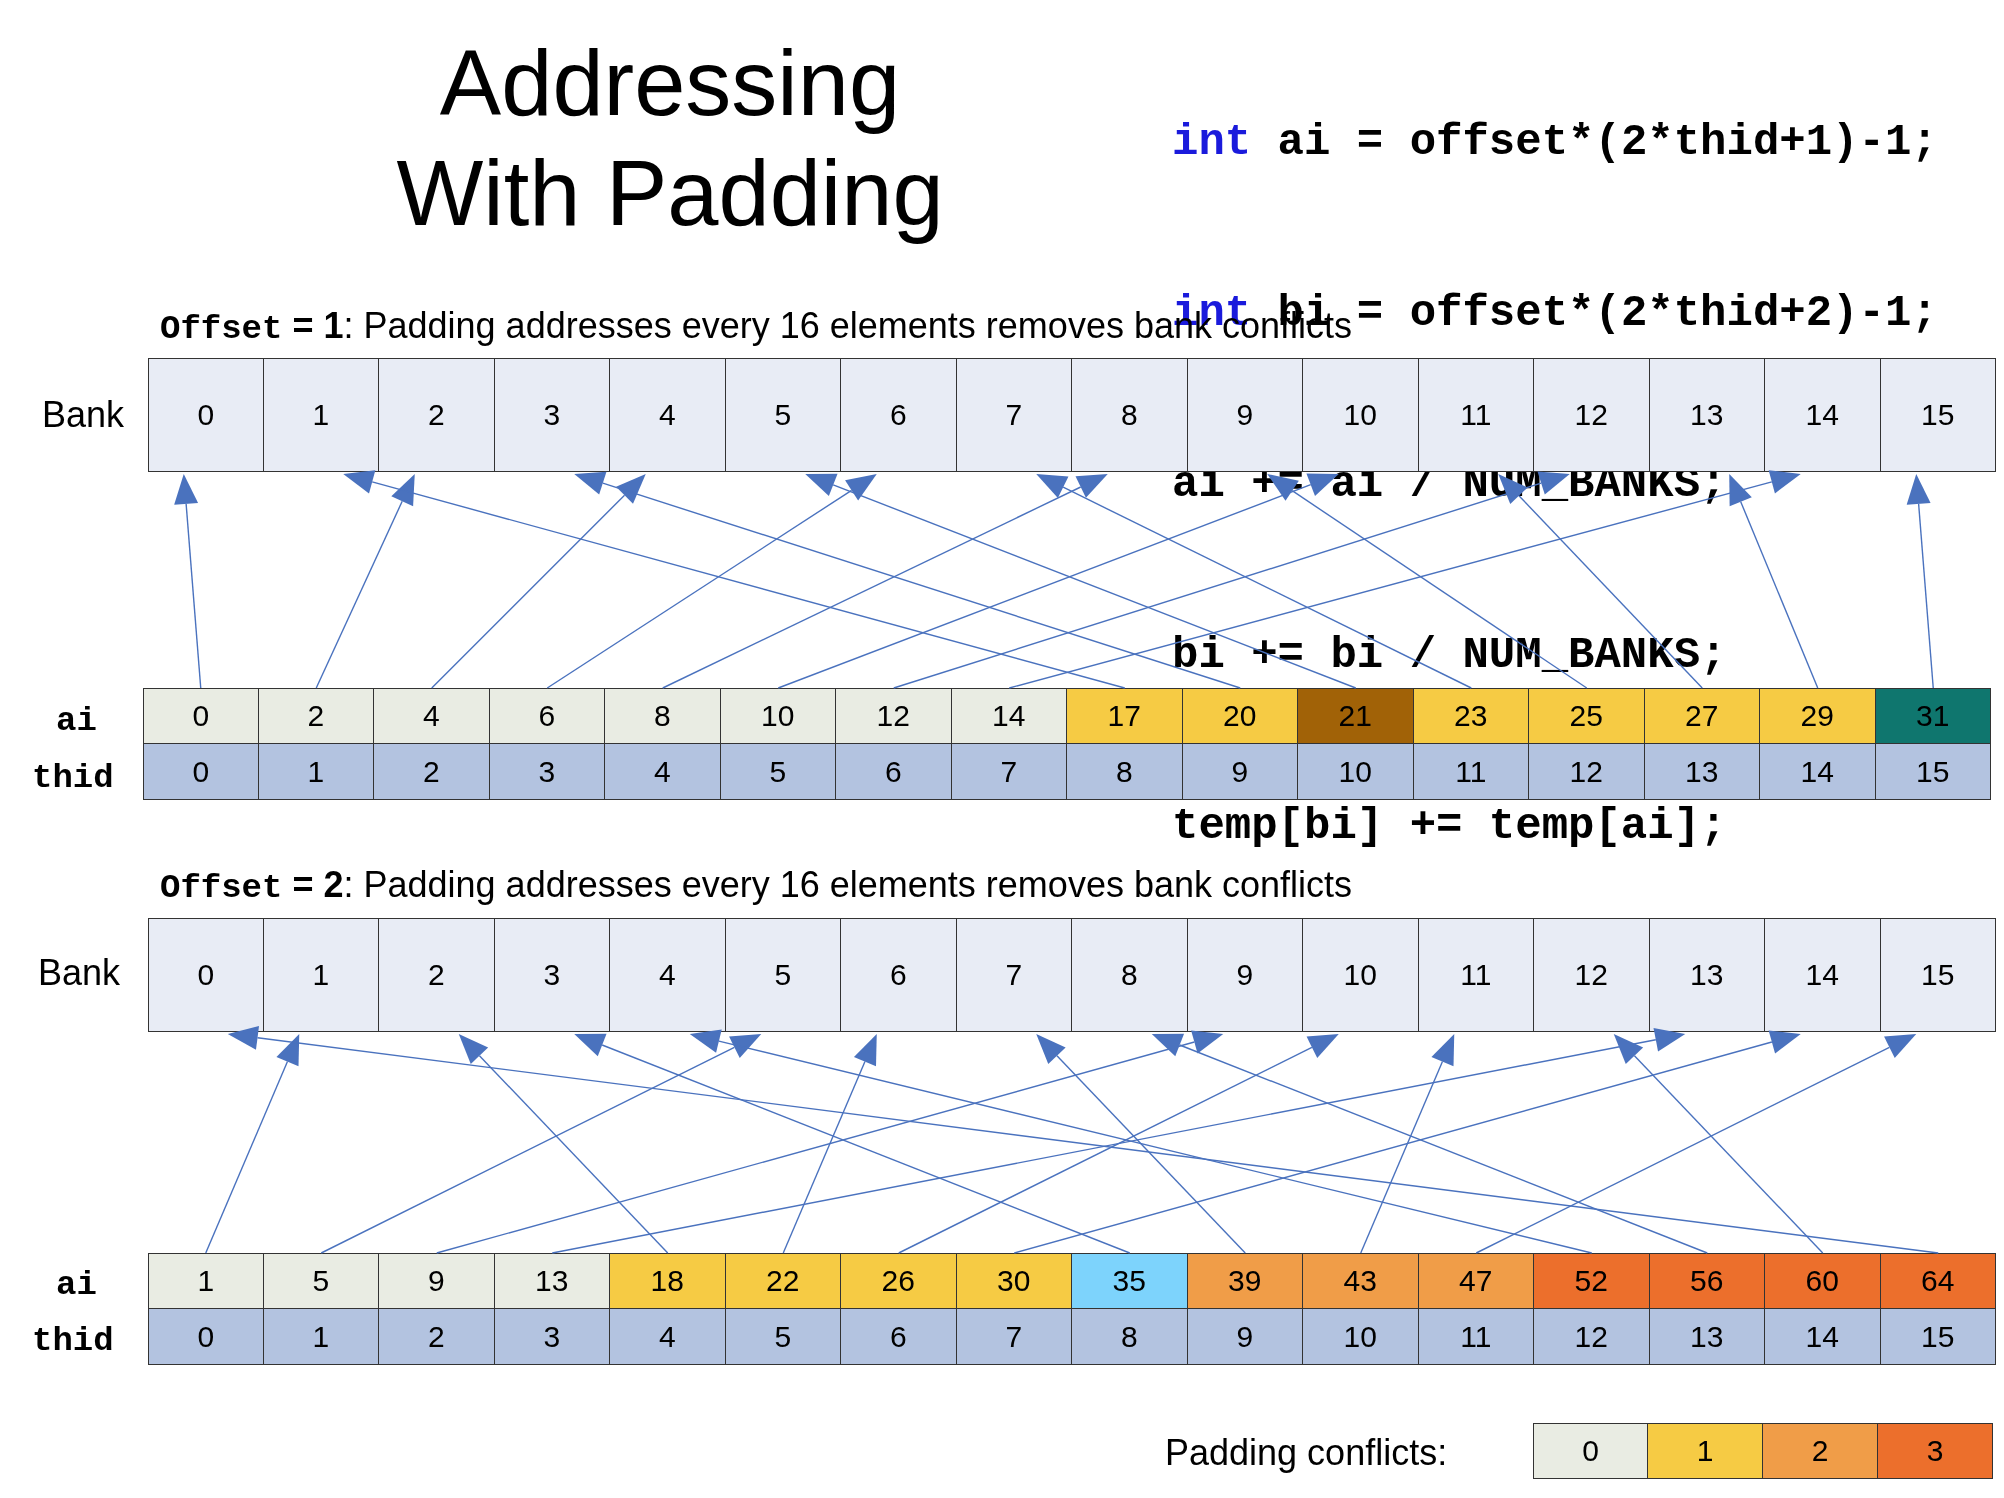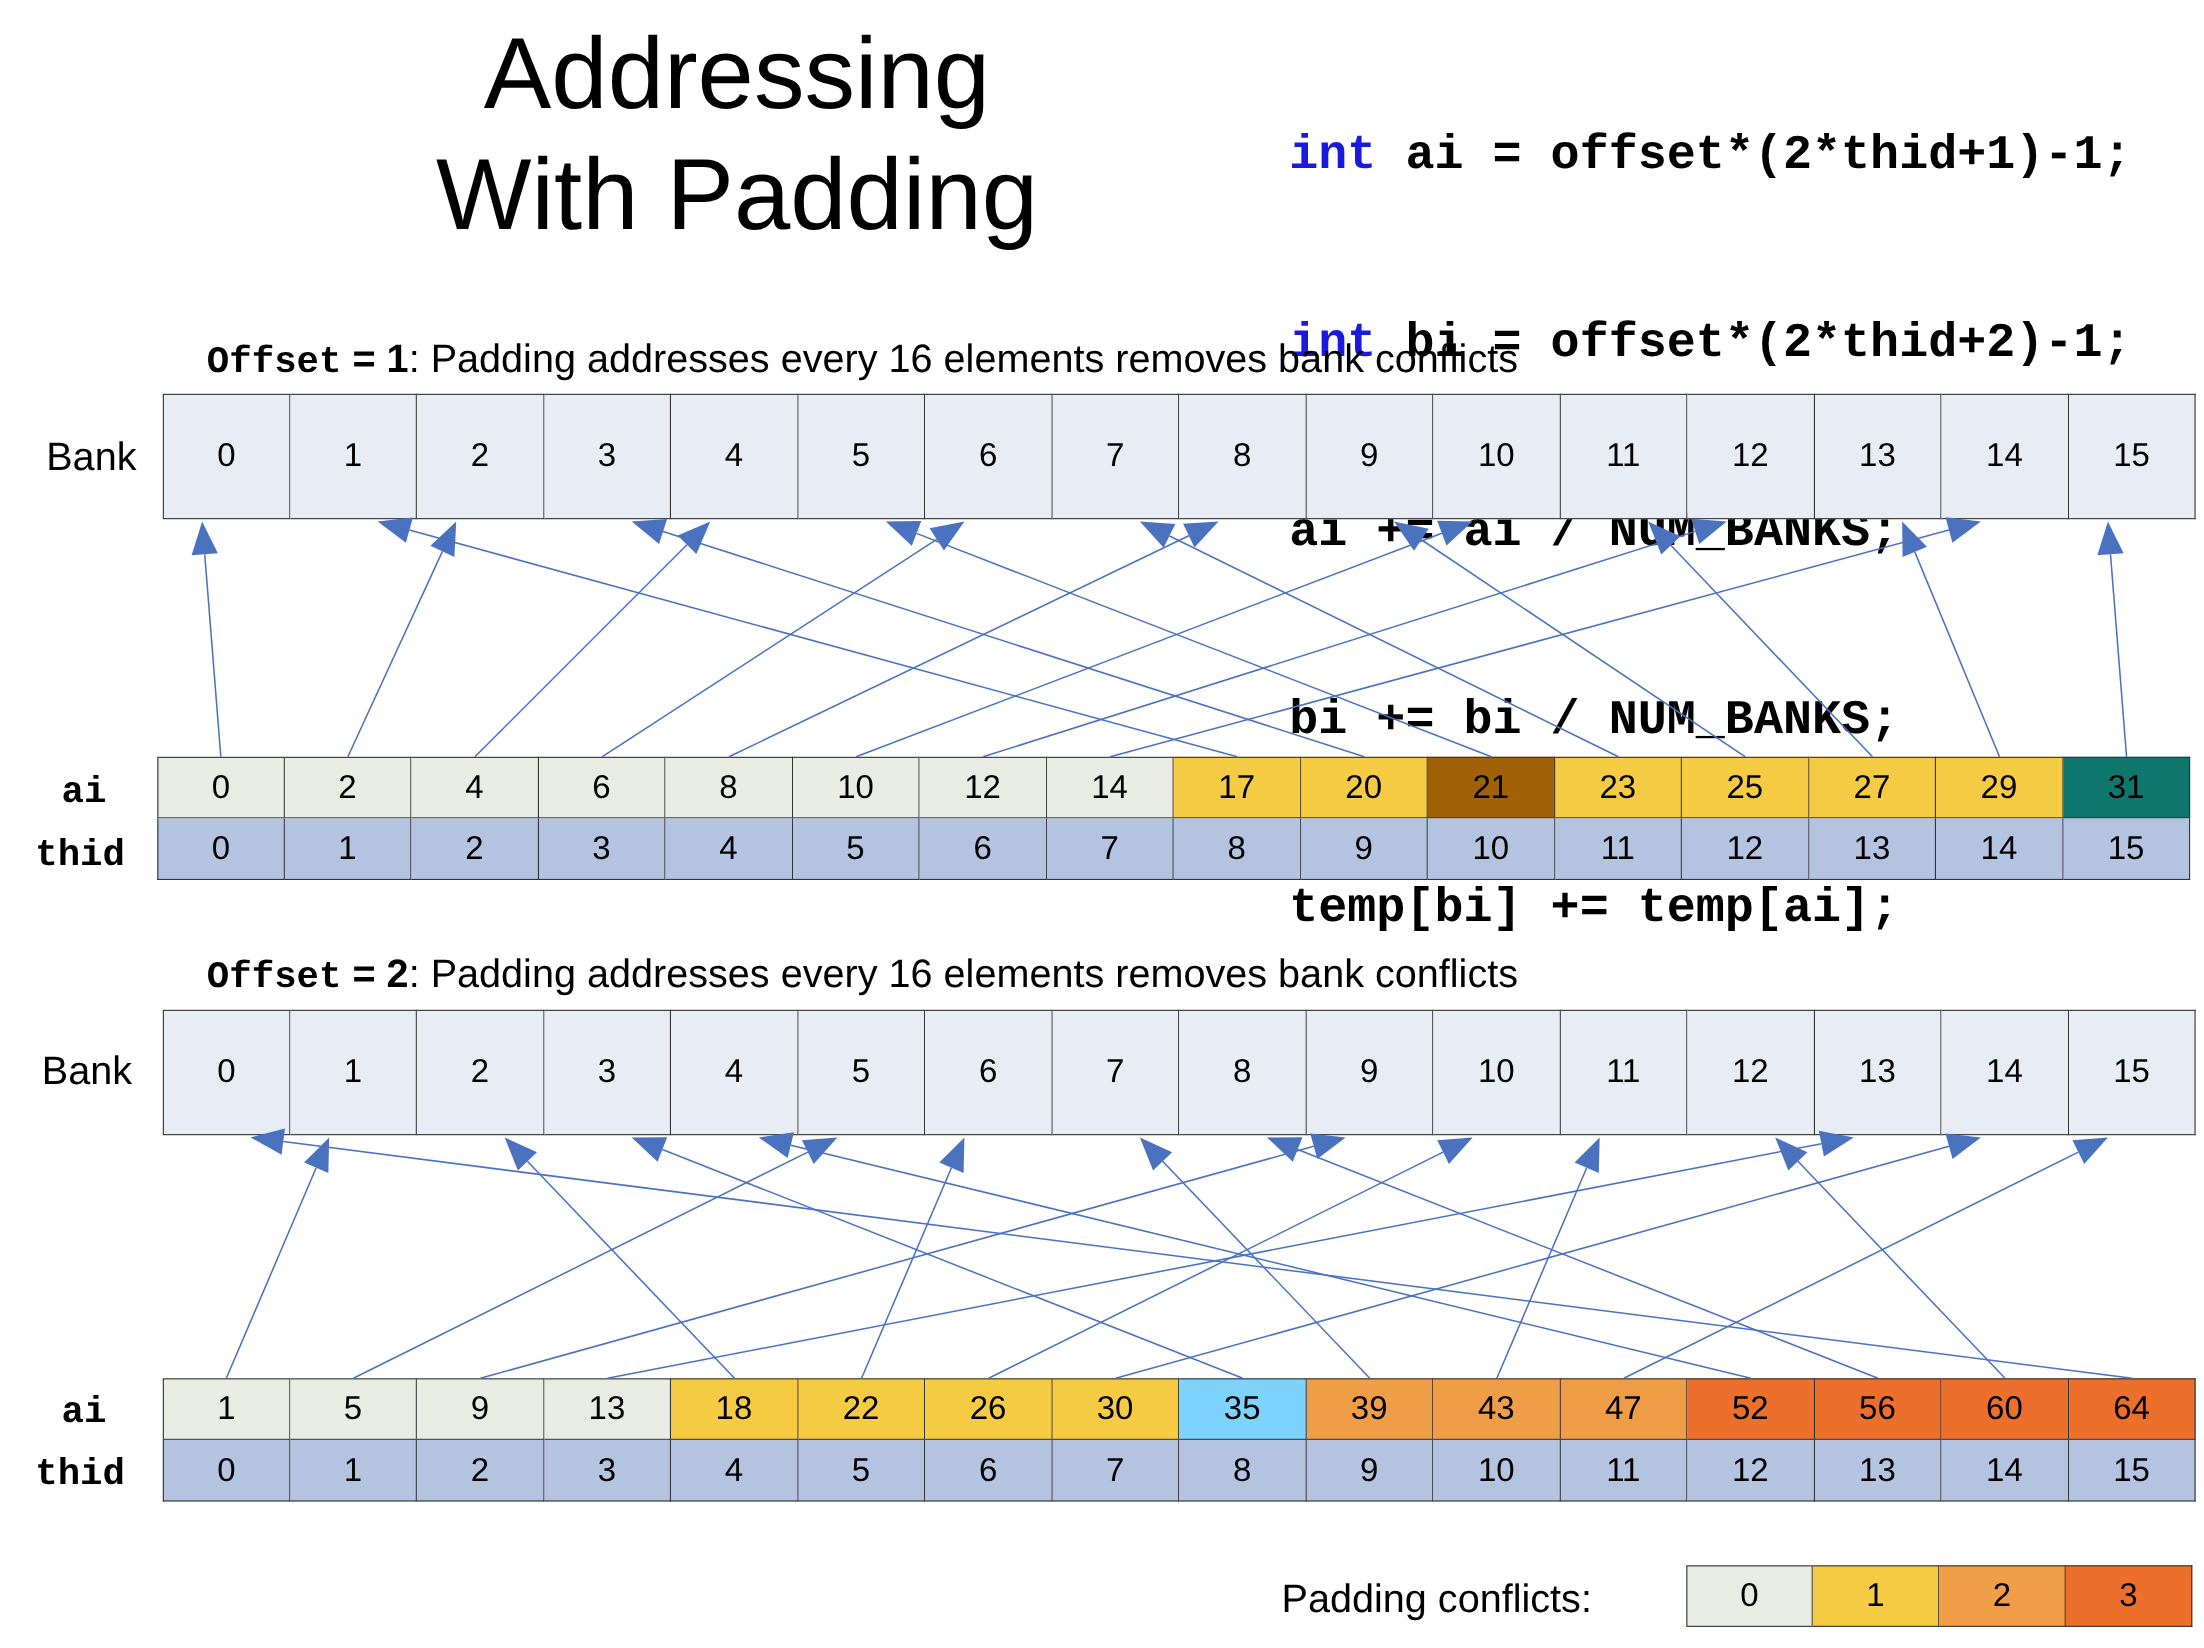--- a/index.html
+++ b/index.html
@@ -1,22 +1,22 @@
 <!DOCTYPE html>
 <html><head>
 <meta charset="utf-8">
 <style>
   html, body { margin: 0; padding: 0; background: #ffffff; }
   body { width: 2004px; height: 1498px; position: relative; overflow: hidden; font-family: "Liberation Sans", sans-serif; color: #000; }
-  .title { position: absolute; left: 330px; top: 12px; width: 680px; text-align: center; font-size: 92px; line-height: 110px; font-family: "Liberation Sans", sans-serif; }
+  .title { position: absolute; left: 330px; top: 28px; width: 680px; text-align: center; font-size: 92px; line-height: 110px; font-family: "Liberation Sans", sans-serif; }
   .code { position: absolute; left: 1172px; top: 0px; font-family: "Liberation Mono", monospace; font-weight: bold; font-size: 44px; line-height: 57px; white-space: pre; }
   .code .kw { color: #1a1adc; }
   .code .line { display: block; height: 57px; }
   .caption { position: absolute; left: 160px; font-size: 36px; white-space: nowrap; }
-  .caption .mono { font-family: "Liberation Mono", monospace; font-weight: bold; font-size: 34px; margin-left: 28px; }
+  .caption .mono { font-family: "Liberation Mono", monospace; font-weight: bold; font-size: 34px; }
   .caption .eq { font-weight: bold; }
   .row { position: absolute; display: flex; }
   .cell { box-sizing: border-box; border: 1.5px solid #333; border-left-width: 0; display: flex; align-items: center; justify-content: center; font-size: 30px; }
   .cell:first-child { border-left-width: 1.5px; }
   .bank .cell { background: #e8ecf5; height: 114px; width: 115.5px; }
   .ai .cell, .thid .cell { width: 115.5px; height: 56px; }
   .thid .cell { background: #b3c3e0; border-top-width: 0; }
   .rowlabel { position: absolute; font-size: 36px; }
   .rowlabel.mono { font-family: "Liberation Mono", monospace; font-weight: bold; font-size: 34px; }
   .legend-label { position: absolute; left: 1165px; top: 1432px; font-size: 36px; }

